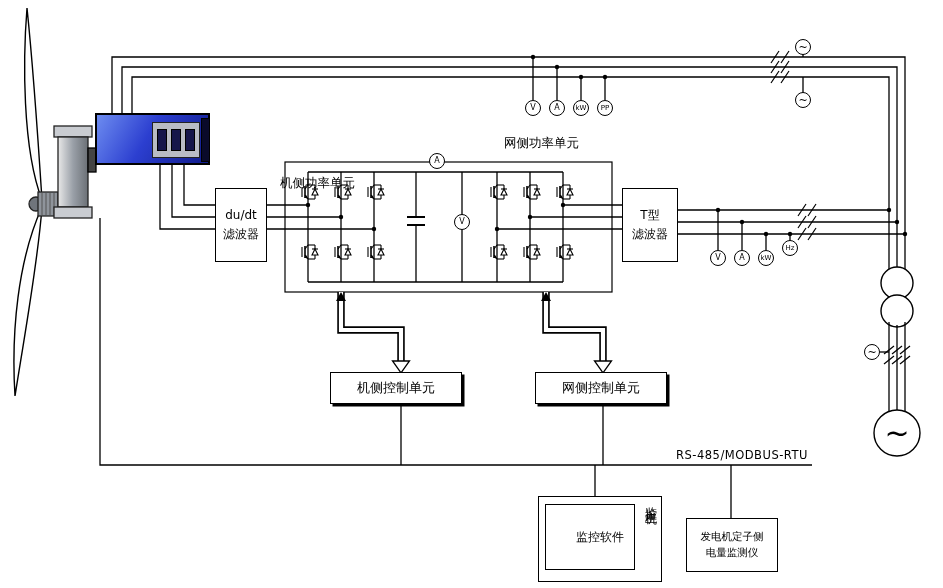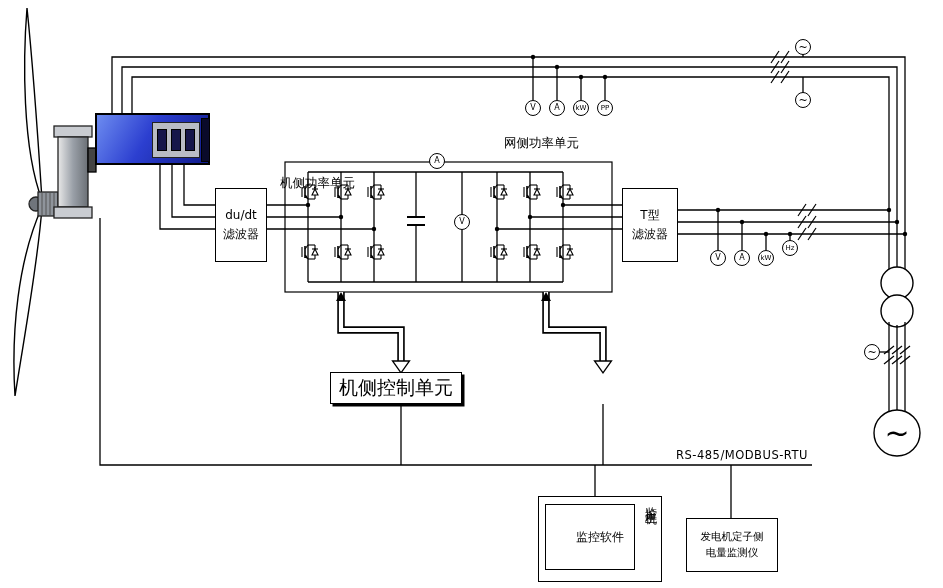--- a/index.html
+++ b/index.html
@@ -2,21 +2,21 @@
 <html><head>
 <meta charset="utf-8">
 <style>
   html,body{margin:0;padding:0;background:#fff;}
   .stage{position:relative;width:943px;height:588px;background:#fff;overflow:hidden;
          font-family:"DejaVu Sans","Liberation Sans",sans-serif;color:#000;}
   .layer{position:absolute;left:0;top:0;}
   .box{position:absolute;background:#fff;border:1.5px solid #000;display:flex;flex-direction:column;
        align-items:center;justify-content:center;font-size:12px;line-height:1.6;box-sizing:border-box;}
   .ctrl{position:absolute;background:#fff;border:1.5px solid #000;box-shadow:2.5px 2.5px 0 #000;
-        display:flex;align-items:center;justify-content:center;font-size:19px;box-sizing:border-box;}
+        display:flex;align-items:center;justify-content:center;font-size:13px;box-sizing:border-box;}
   .meter{position:absolute;width:16px;height:16px;border:1px solid #000;border-radius:50%;background:#fff;
          display:flex;align-items:center;justify-content:center;font-size:8px;line-height:1;box-sizing:border-box;}
   .meter.sm{font-size:7px;}
   .lbl{position:absolute;font-size:12.5px;white-space:nowrap;}
   .buslbl{position:absolute;font-size:11.5px;letter-spacing:.5px;white-space:nowrap;}
   .bluebox{position:absolute;left:95px;top:113px;width:115px;height:52px;box-sizing:border-box;
            border:2px solid #000;background:linear-gradient(120deg,#6d8cf0 0%,#2c3fd0 45%,#0f1a8a 100%);}
   .bb-display{position:absolute;left:55px;top:7px;width:48px;height:36px;background:#b9bcc4;border:1px solid #222;
            display:flex;align-items:center;justify-content:center;gap:4px;box-sizing:border-box;}
   .bb-digit{width:8px;height:20px;background:#16164a;border:1px solid #000;}
@@ -231,20 +231,23 @@
     <span>滤波器</span>
   </div>
   <div class="box" style="left:622px;top:188px;width:56px;height:74px;">
     <span>T型</span>
     <span>滤波器</span>
   </div>
 
   <div class="ctrl" style="left:330px;top:372px;width:132px;height:32px;">
     <span>机侧控制单元</span>
   </div>
+  <div class="ctrl" style="left:535px;top:372px;width:132px;height:32px;">
+    <span>网侧控制单元</span>
+  </div>
 
   <div class="mon-outer">
     <div class="mon-inner">
       <span>监控软件</span>
     </div>
     <div class="vtext">监控主机</div>
   </div>
 
   <div class="box" style="left:686px;top:518px;width:92px;height:54px;font-size:10.5px;line-height:1.5;">
     <span>发电机定子侧</span>

